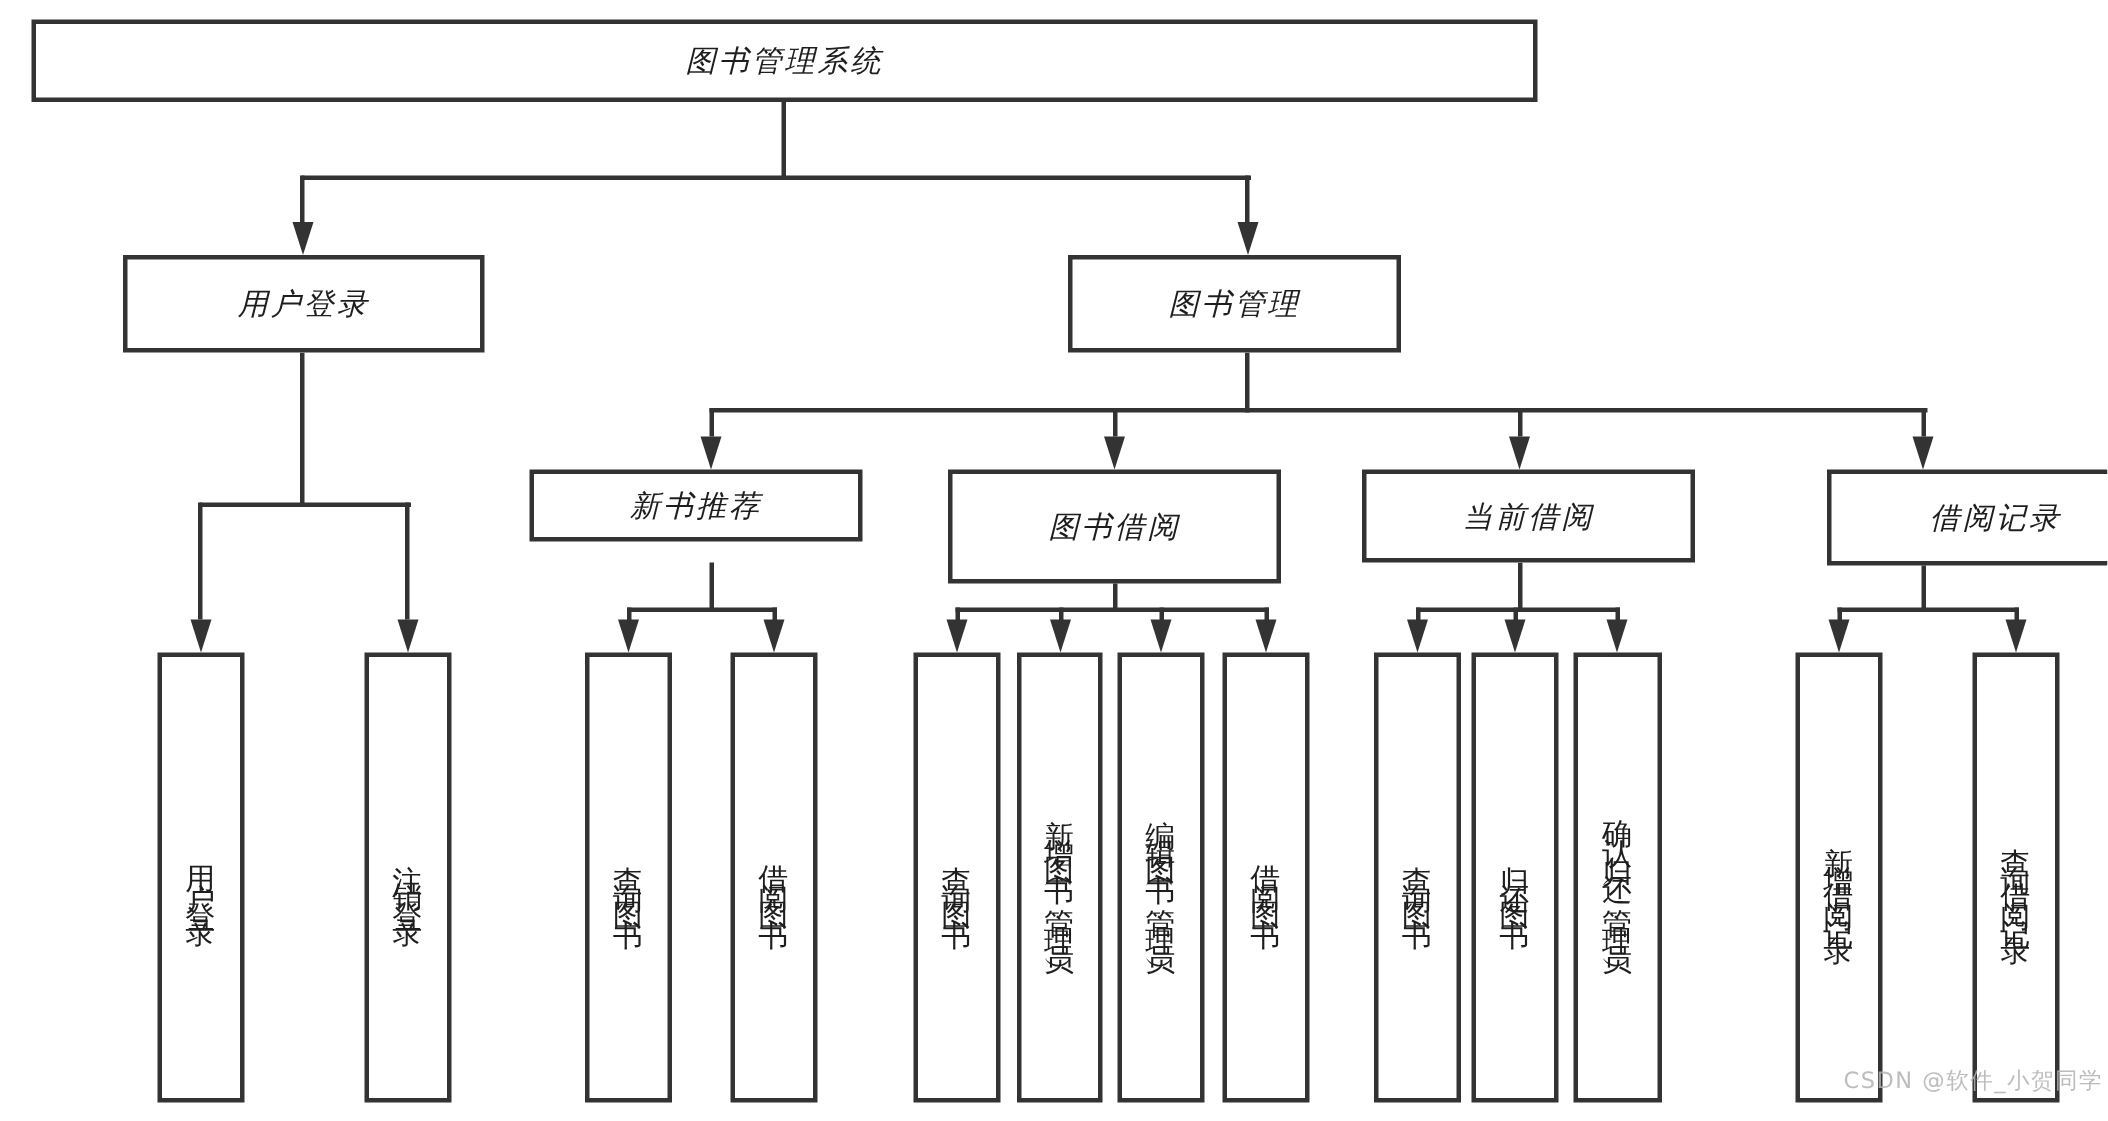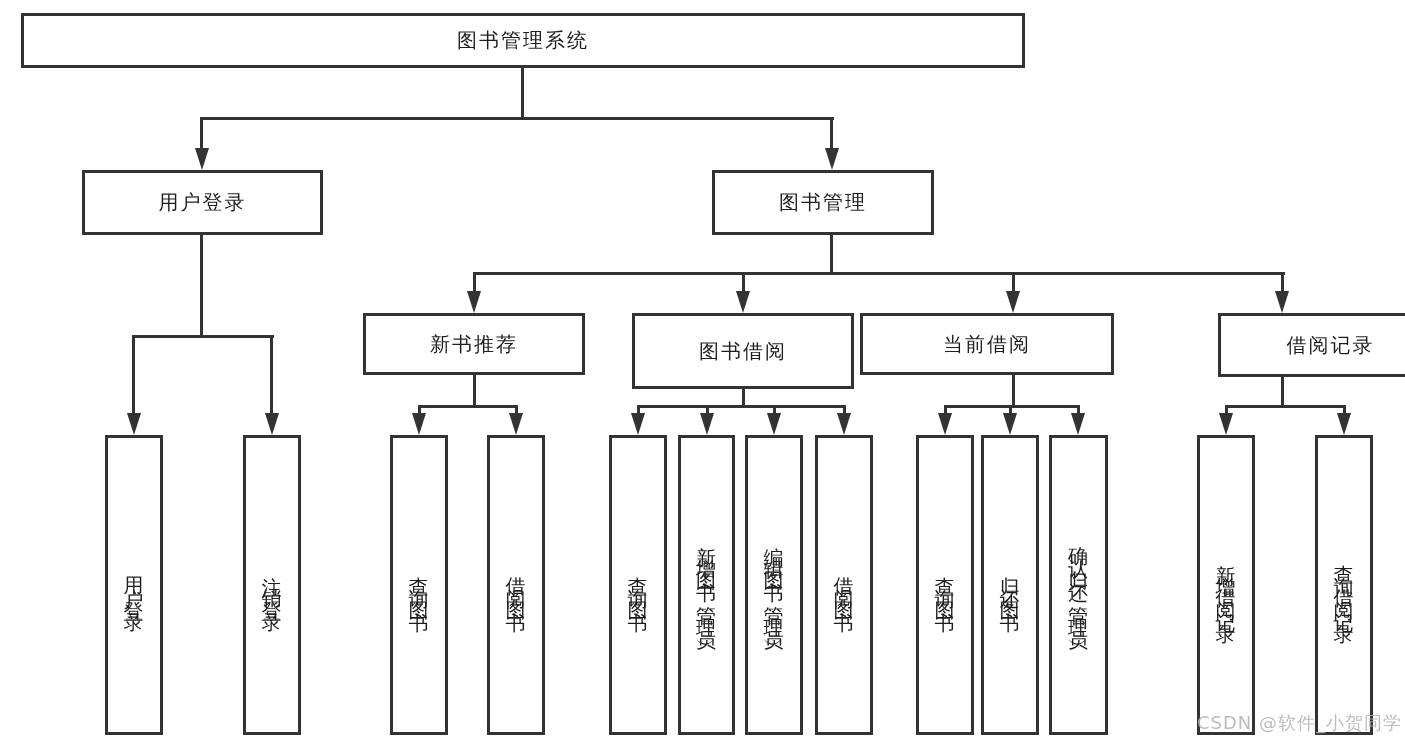--- a/index.html
+++ b/index.html
@@ -17,20 +17,21 @@
     background:#ffffff;
     display:flex;
     align-items:center;
     justify-content:center;
   }
   .hbox span{
     font-size:20px;
     color:#1e1e1e;
     letter-spacing:2px;
     white-space:nowrap;
+    font-style:italic;
   }
   .vbox span{
     writing-mode:vertical-rl;
     text-orientation:mixed;
     font-size:20px;
     color:#1e1e1e;
     letter-spacing:12px;
     line-height:1;
   }
   .hline,.vline{position:absolute;background:#333333;}
@@ -40,21 +41,21 @@
     position:absolute;
     width:0;height:0;
     border-left:7px solid transparent;
     border-right:7px solid transparent;
     border-top:22px solid #333333;
   }
   .watermark{
     position:absolute;
     right:3px;
     top:711px;
-    font-size:18px;
+    font-size:15px;
     color:rgba(178,178,178,0.85);
     letter-spacing:1px;
     white-space:nowrap;
   }
 </style>
 </head>
 <body>
 
 <div id="canvas">
 
@@ -121,27 +122,27 @@
     <span>图书管理系统</span>
   </div>
 
   <div class="box hbox" style="left:82px;top:170px;width:241px;height:65px">
     <span>用户登录</span>
   </div>
   <div class="box hbox" style="left:712px;top:170px;width:222px;height:65px">
     <span>图书管理</span>
   </div>
 
-  <div class="box hbox" style="left:363px;top:313px;width:222px;height:62px">
+  <div class="box hbox" style="left:353px;top:313px;width:222px;height:48px">
     <span>新书推荐</span>
   </div>
   <div class="box hbox" style="left:632px;top:313px;width:222px;height:76px">
     <span>图书借阅</span>
   </div>
-  <div class="box hbox" style="left:860px;top:313px;width:254px;height:62px">
+  <div class="box hbox" style="left:908px;top:313px;width:222px;height:62px">
     <span>当前借阅</span>
   </div>
   <div class="box hbox" style="left:1218px;top:313px;width:225px;height:64px">
     <span>借阅记录</span>
   </div>
 
   <div class="box vbox" style="left:105px;top:435px;width:58px;height:300px">
     <span>用户登录</span>
   </div>
   <div class="box vbox" style="left:243px;top:435px;width:58px;height:300px">

